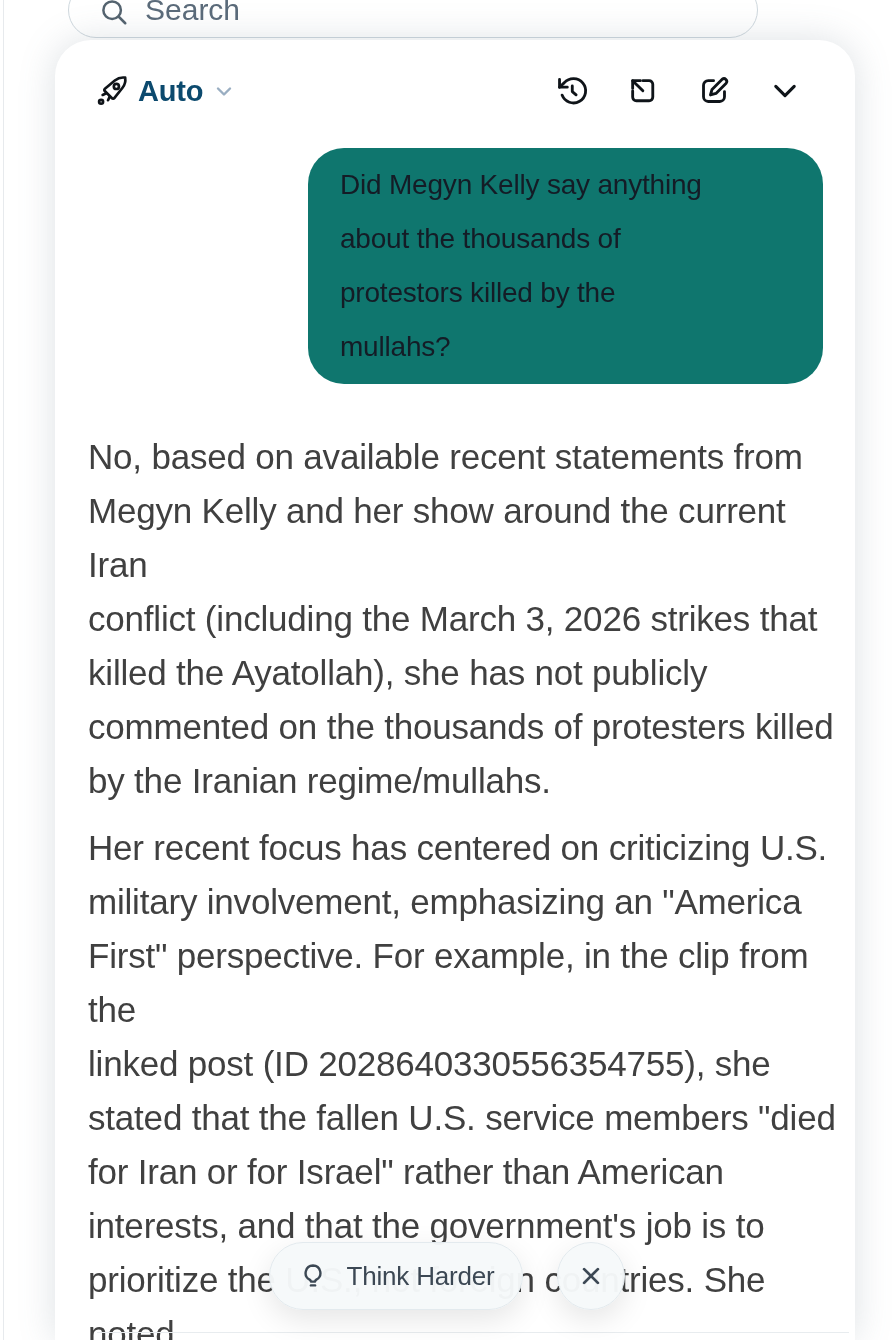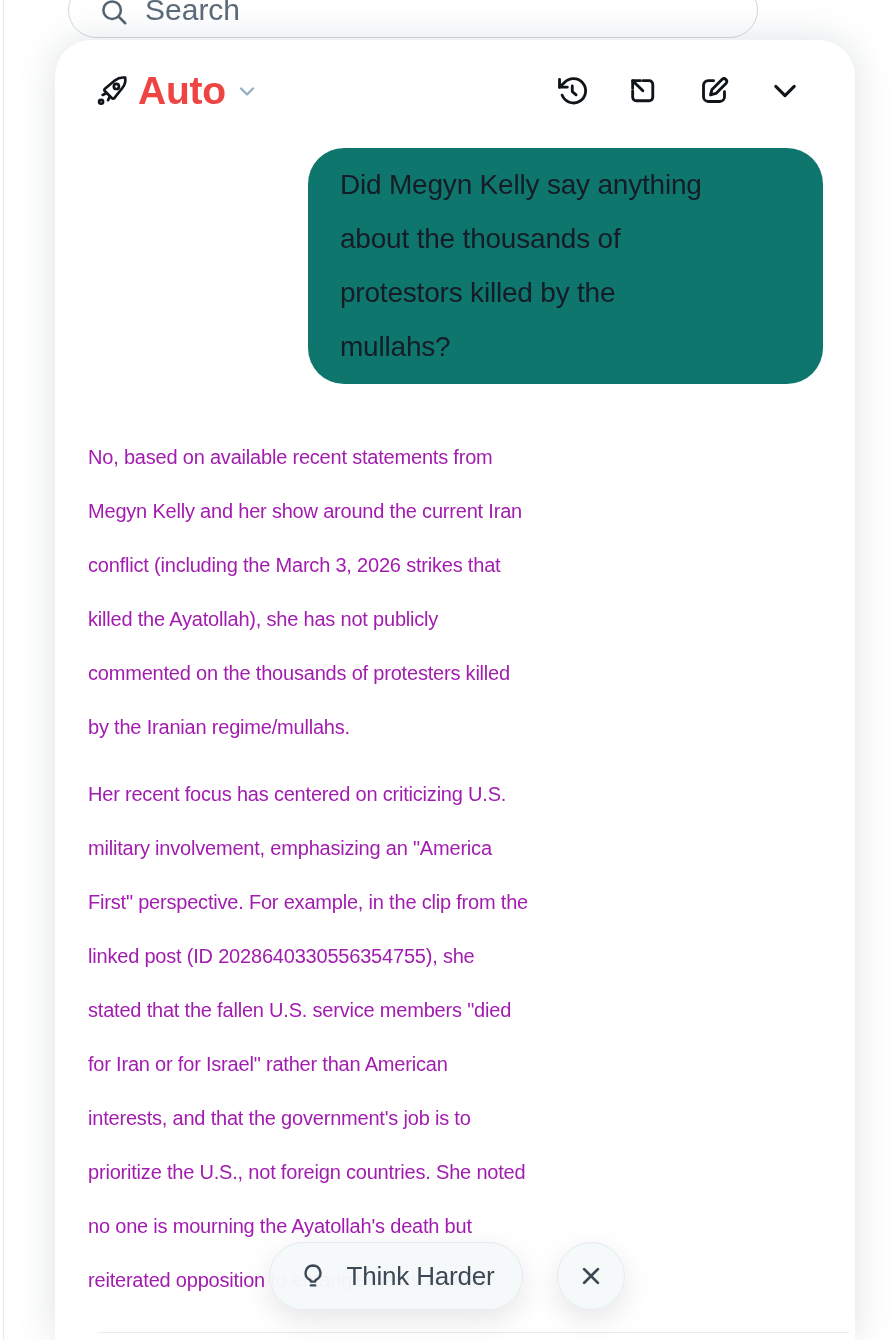--- a/index.html
+++ b/index.html
@@ -31,21 +31,21 @@
     box-shadow:0 0 36px rgba(101,119,134,.22);
   }
   .panel-header{position:absolute;left:0;top:0;right:0;height:110px;}
   .mode-selector{
     position:absolute;left:40px;top:30px;height:42px;
     display:flex;align-items:center;gap:9px;
     background:none;border:none;padding:0;cursor:pointer;
     font-family:inherit;
   }
   .mode-selector .mode-label{
-    font-size:39px;font-weight:700;color:#ef4444;letter-spacing:-.2px;
+    font-size:29px;font-weight:700;color:#0c4a6e;letter-spacing:-.2px;
   }
   .header-actions{
     position:absolute;right:53px;top:32px;
     display:flex;align-items:center;gap:37px;
   }
   .icon-btn{
     width:34px;height:38px;background:none;border:none;padding:0;
     display:flex;align-items:center;justify-content:center;cursor:pointer;
   }
   
@@ -55,21 +55,21 @@
     background:#0f766e;padding:10px 32px;
   }
   .msg-text{
     margin:0;font-size:28px;line-height:54px;color:#141c26;
     white-space:pre-line;letter-spacing:-.2px;
   }
   .assistant{
     position:absolute;left:33px;top:390px;width:748px;
   }
   .assistant p{
-    margin:0 0 13px 0;font-size:20px;line-height:54px;color:#a21caf;
+    margin:0 0 13px 0;font-size:35px;line-height:54px;color:#404040;
     white-space:pre-line;letter-spacing:-.2px;
   }
   .bottom-divider{
     position:absolute;left:42px;right:6px;top:1292px;height:1px;
     background:#e8ecef;
   }
   
   .floating-actions{
     position:absolute;left:0;right:0;bottom:30px;
     display:flex;align-items:center;justify-content:center;gap:34px;

